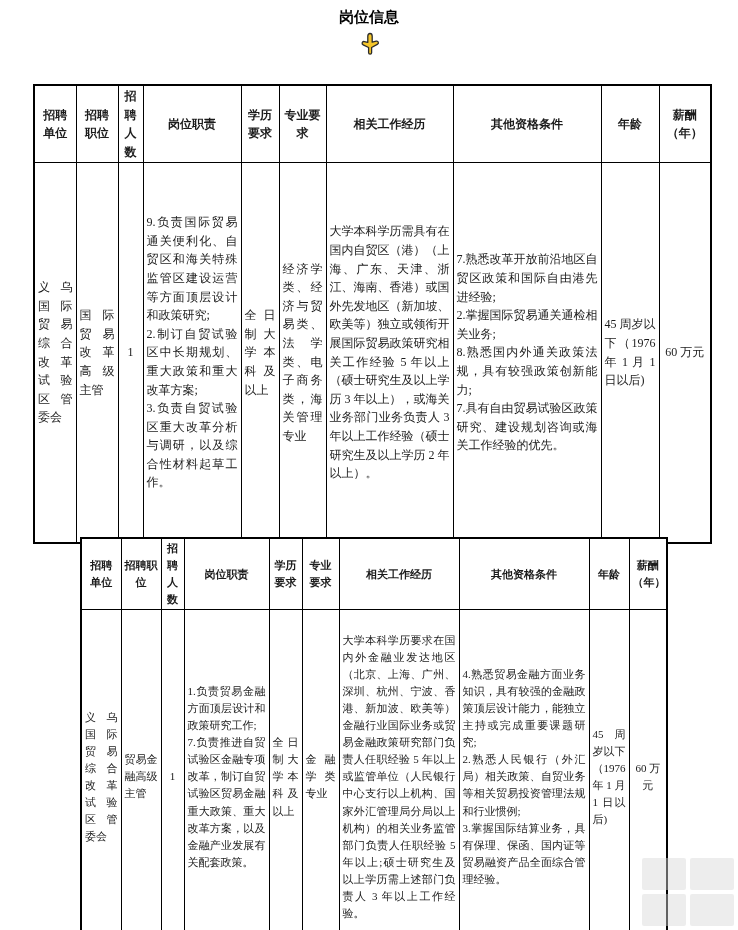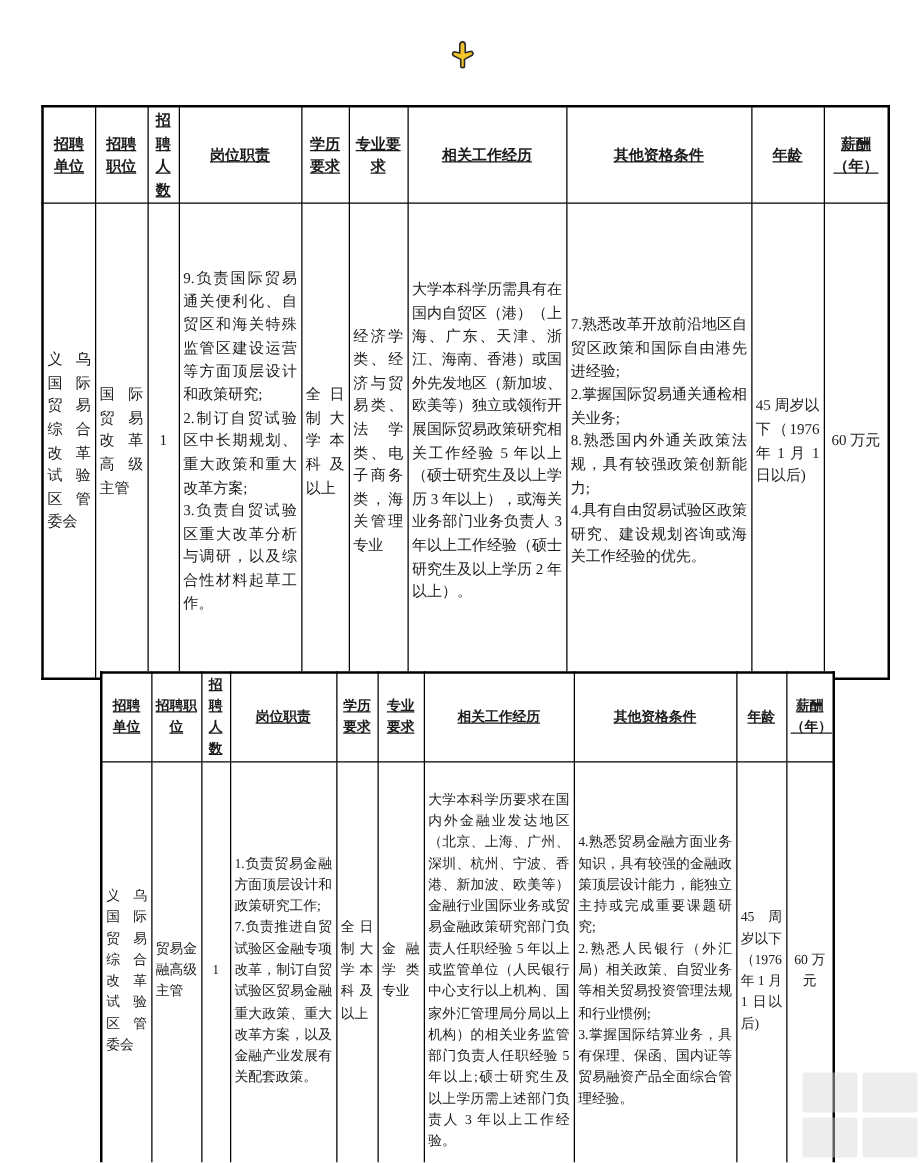--- a/index.html
+++ b/index.html
@@ -28,21 +28,21 @@
     background:#fff;
   }
   .job-table th,.job-table td{
     border:1px solid #000;
     padding:1px 3px;
     vertical-align:middle;
     overflow:hidden;
     word-break:break-all;
   }
   .job-table th{
-    font-weight:bold;text-align:center;line-height:1.55;text-decoration:underline;
+    font-weight:bold;text-align:center;line-height:1.55;
   }
   .job-table td{line-height:1.55;text-align:justify;text-justify:inter-character;}
   .job-table td.center{text-align:center;}
   #table1{left:33px;top:84px;width:677px;font-size:12px;}
   #table1 tr.hdr{height:46px;}
   #table1 tr.body{height:380px;}
   #table2{left:80px;top:537px;width:586px;font-size:11px;}
   #table2 tr.hdr{height:43px;}
   #table2 tr.body{height:335px;}
   .item{display:block;}
@@ -51,20 +51,21 @@
     display:grid;grid-template-columns:1fr 1fr;grid-template-rows:1fr 1fr;gap:4px;
     opacity:0.45;
   }
   .watermark span{background:#d9d9d9;border-radius:2px;}
 </style>
 </head>
 <body>
 
 <div class="page">
 
+  <div class="page-title">岗位信息</div>
 
   <div class="hand-cursor">
     <svg width="24" height="26" viewBox="0 0 24 26">
       <path d="M12 2.5 C13.3 2.5 14.2 3.6 14.2 5.2 L14.2 11.2 L18.2 10.2 C20.3 9.7 21.3 12.3 19.3 13.4 L13.6 16.5 L13.6 21.8 C13.6 23.6 10.6 23.6 10.6 21.8 L10.6 16.5 L5.2 13.8 C3.2 12.8 4.2 10.1 6.3 10.6 L9.8 11.4 L9.8 5.2 C9.8 3.6 10.7 2.5 12 2.5 Z" fill="#F5C62B" stroke="#2b2b2b" stroke-width="1.3" stroke-linejoin="round"></path>
     </svg>
   </div>
 
   <table class="job-table" id="table1">
     <colgroup>
       <col style="width:42px">
@@ -100,21 +101,21 @@
         <span class="item">2.制订自贸试验区中长期规划、重大政策和重大改革方案;</span>
         <span class="item">3.负责自贸试验区重大改革分析与调研，以及综合性材料起草工作。</span>
       </td>
       <td>全日制大学本科及以上</td>
       <td>经济学类、经济与贸易类、法学类、电子商务类，海关管理专业</td>
       <td>大学本科学历需具有在国内自贸区（港）（上海、广东、天津、浙江、海南、香港）或国外先发地区（新加坡、欧美等）独立或领衔开展国际贸易政策研究相关工作经验 5 年以上（硕士研究生及以上学历 3 年以上），或海关业务部门业务负责人 3 年以上工作经验（硕士研究生及以上学历 2 年以上）。</td>
       <td>
         <span class="item">7.熟悉改革开放前沿地区自贸区政策和国际自由港先进经验;</span>
         <span class="item">2.掌握国际贸易通关通检相关业务;</span>
         <span class="item">8.熟悉国内外通关政策法规，具有较强政策创新能力;</span>
-        <span class="item">4.具有自由贸易试验区政策研究、建设规划咨询或海关工作经验的优先。</span>
+        <span class="item">7.具有自由贸易试验区政策研究、建设规划咨询或海关工作经验的优先。</span>
       </td>
       <td>45 周岁以下（1976 年 1 月 1 日以后)</td>
       <td class="center">60 万元</td>
     </tr>
   </tbody>
     </table>
 
   <table class="job-table" id="table2">
     <colgroup>
       <col style="width:40px">

